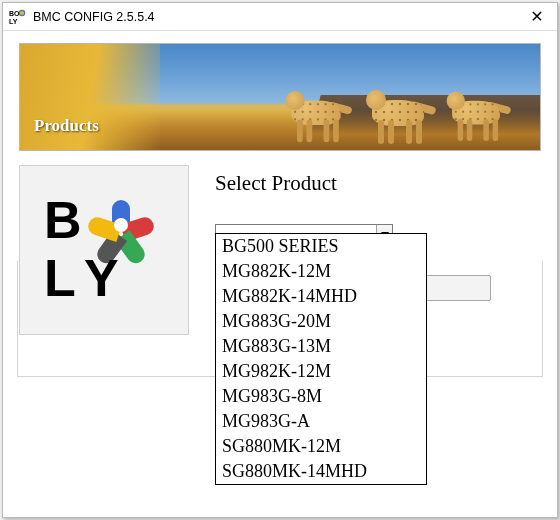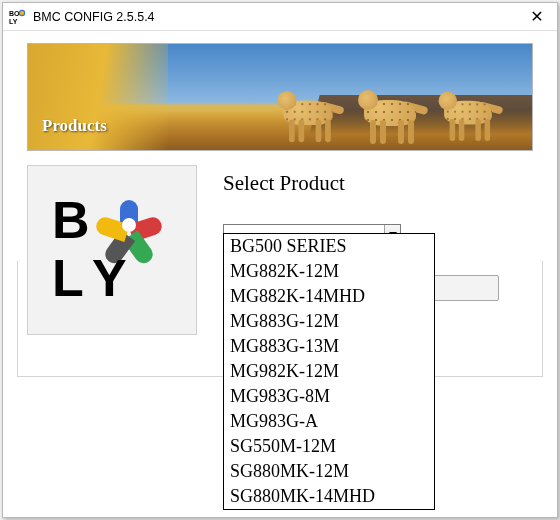--- a/index.html
+++ b/index.html
@@ -2,21 +2,21 @@
 <html><head>
   <meta charset="utf-8">
   <style>
     * { box-sizing: border-box; margin: 0; padding: 0; }
     body { width: 560px; height: 520px; font-family: "Segoe UI", Tahoma, sans-serif; font-size: 13px; background: #f0f0f0; overflow: hidden; }
     .window { width: 556px; height: 516px; margin: 2px; background: #fff; border: 1px solid #b8b8b8; box-shadow: 2px 2px 4px rgba(0,0,0,.25); position: relative; }
     .titlebar { height: 28px; background: #fff; border-bottom: 1px solid #e0e0e0; display: flex; align-items: center; padding: 12px 6px; }
     .titlebar .appicon { width: 18px; height: 18px; margin-right: 6px; }
     .titlebar .title { font-size: 12.5px; color: #000; flex: 1; }
     .titlebar .close { width: 40px; height: 28px; text-align: center; line-height: 28px; font-size: 16px; font-family: Arial, sans-serif; margin-right: -6px; }
-    .content { padding: 12px 24px; }
+    .content { padding: 12px 16px; }
     .banner { width: 100%; height: 108px; border: 1px solid #b8b8b8; position: relative; overflow: hidden; }
     .sky { position: absolute; inset: 0; background: linear-gradient(180deg, #4a87c8 0%, #6aa0d6 30%, #8cb8e0 55%, #d8b85c 58%, #e0b040 70%, #c89030 100%); }
     .grass-left { position: absolute; left: 0; top: 0; width: 140px; height: 100%; background: linear-gradient(100deg, #d8a830 0%, #e8b838 50%, rgba(232,184,56,0) 100%); }
     .grass-bottom { position:absolute; left:0; right:0; bottom:0; height:40px; background: linear-gradient(180deg, rgba(200,144,48,0) 0%, #b07828 60%, #8c5c20 100%);}
     .road { position:absolute; left:55%; right:0; bottom:0; height:55px; background: linear-gradient(180deg, #6a5540 0%, #3c3028 100%); transform: skewX(-15deg); transform-origin: bottom right;}
     .cheetah { position: absolute; bottom: 6px; width: 68px; height: 72px; }
     .cheetah .body { position: absolute; left:8px; top:28px; width:52px; height:26px; background: radial-gradient(circle at 30% 30%, #e8c070, #d0a050); border-radius: 40% 45% 35% 40%; }
     .cheetah .body::after{content:"";position:absolute;inset:0;background-image:radial-gradient(#5c3c18 1.2px, transparent 1.6px);background-size:8px 8px;border-radius:inherit;opacity:.55;}
     .cheetah .head { position:absolute; left:2px; top:18px; width:20px; height:20px; background:radial-gradient(circle at 40% 40%, #e8c070, #c89848); border-radius:50%; }
     .cheetah .leg { position:absolute; bottom:0; width:6px; height:24px; background:#c89848; border-radius:3px; }
@@ -135,26 +135,25 @@
           </span>
         </div>
 
         <div class="hidden-btn hb1"></div>
         <div class="hidden-btn hb2"></div>
 
         <div class="dropdown" id="dropdown">
             <div class="opt">BG500 SERIES</div>
             <div class="opt">MG882K-12M</div>
             <div class="opt">MG882K-14MHD</div>
-            <div class="opt">MG883G-12M</div>
+            <div class="opt">MG883G-20M</div>
             <div class="opt">MG883G-13M</div>
             <div class="opt">MG982K-12M</div>
             <div class="opt">MG983G-8M</div>
             <div class="opt">MG983G-A</div>
-            <div class="opt">SG550M-12M</div>
             <div class="opt">SG880MK-12M</div>
             <div class="opt">SG880MK-14MHD</div>
           </div>
       </div>
     </div>
   </div>
   <div class="mid-outline"></div>
 </div>
 
 </body></html>

